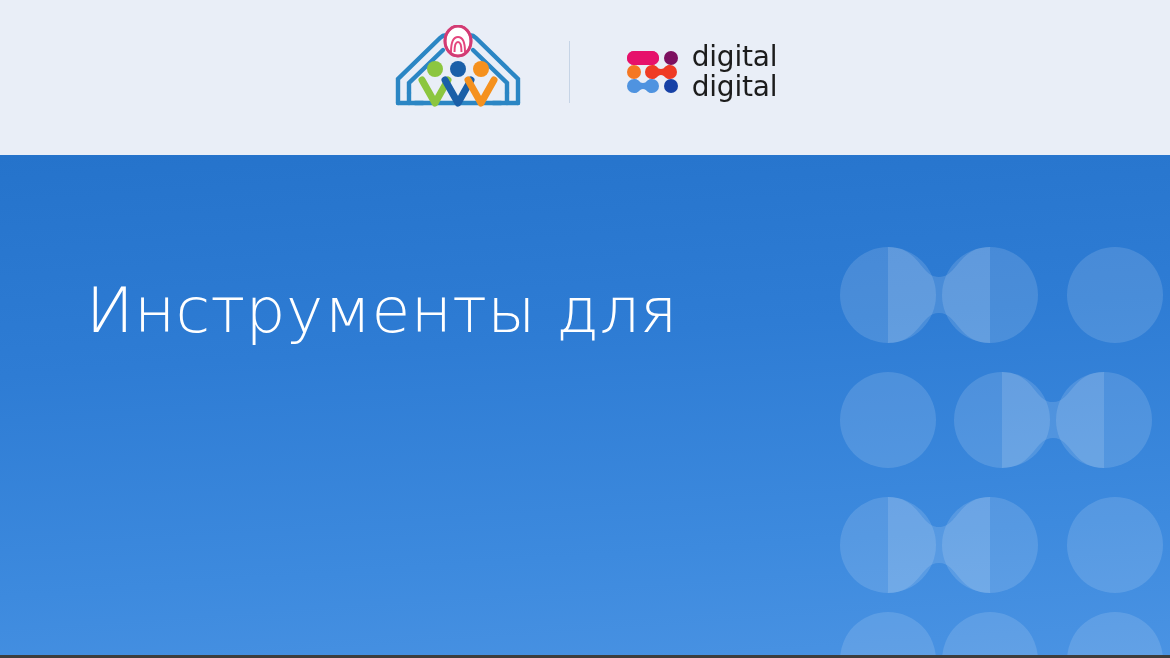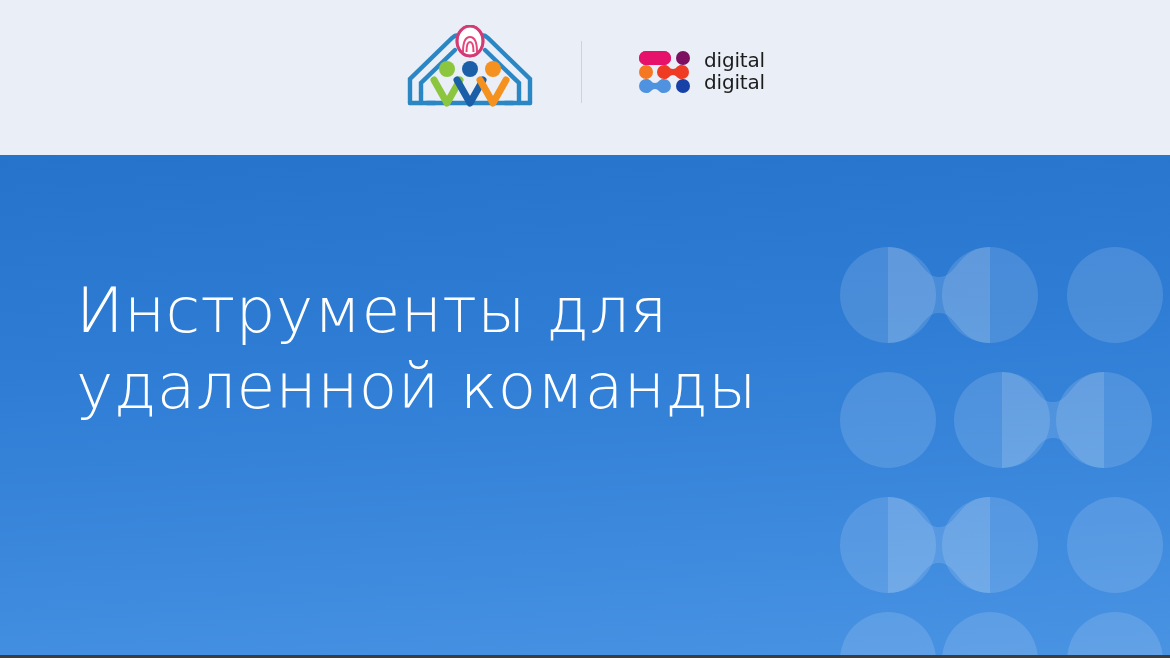--- a/index.html
+++ b/index.html
@@ -56,21 +56,21 @@
   .da-logo {
     display: flex;
     align-items: center;
     gap: 14px;
   }
 
   .da-dots { display: block; width: 52px; height: 48px; }
 
   .da-text {
     font-family: "DejaVu Sans", sans-serif;
-    font-size: 20px;
+    font-size: 28px;
     line-height: 1.06;
     font-weight: 400;
     color: #1c1c1c;
     letter-spacing: -0.2px;
     white-space: nowrap;
   }
 
   
   .main-panel {
     position: absolute;
@@ -86,21 +86,21 @@
     position: absolute;
     right: 0;
     top: 0;
     width: 340px;
     height: 500px;
     pointer-events: none;
   }
 
   .title-block {
     position: absolute;
-    left: 76px;
+    left: 86px;
     top: 118px;
     width: 860px;
   }
 
   .title-line {
     font-family: "DejaVu Sans", sans-serif;
     font-weight: 300;
     font-size: 63px;
     line-height: 76px;
     color: #ffffff;
@@ -209,20 +209,19 @@
         <circle cx="285" cy="390" r="48"></circle>
 
         <circle cx="58" cy="505" r="48"></circle>
         <circle cx="160" cy="505" r="48"></circle>
         <circle cx="285" cy="505" r="48"></circle>
       </g>
     </svg>
 
     <div class="title-block">
       <div class="title-line">Инструменты для</div>
-      <div class="title-line">удаленной команды</div>
     </div>
 
   </div>
 
   <div class="bottom-strip"></div>
 
 </div>
 
 </body></html>

